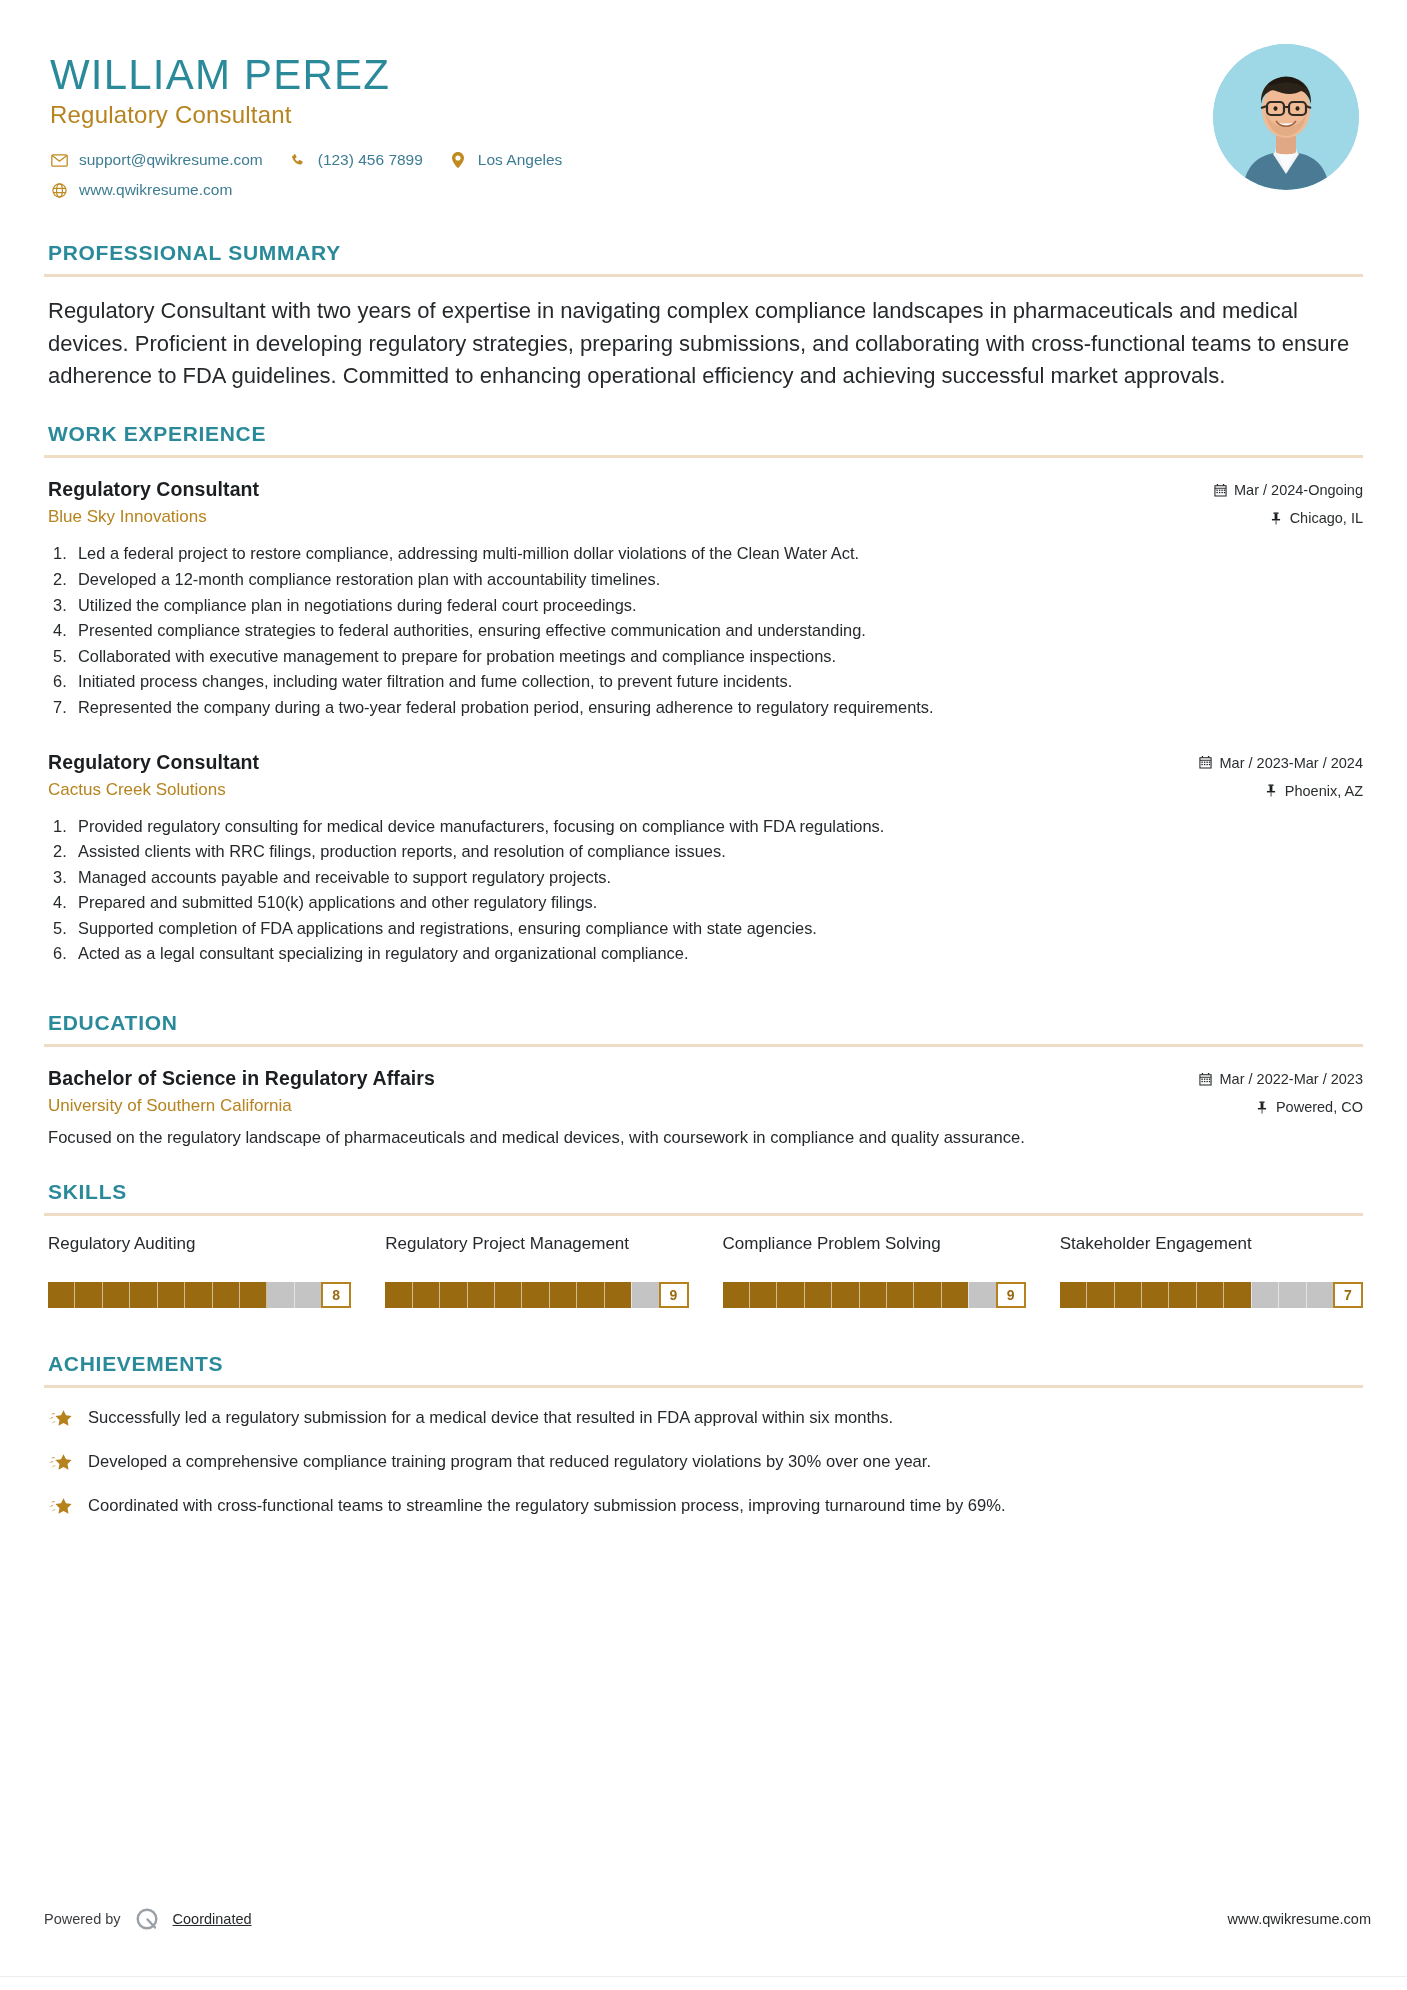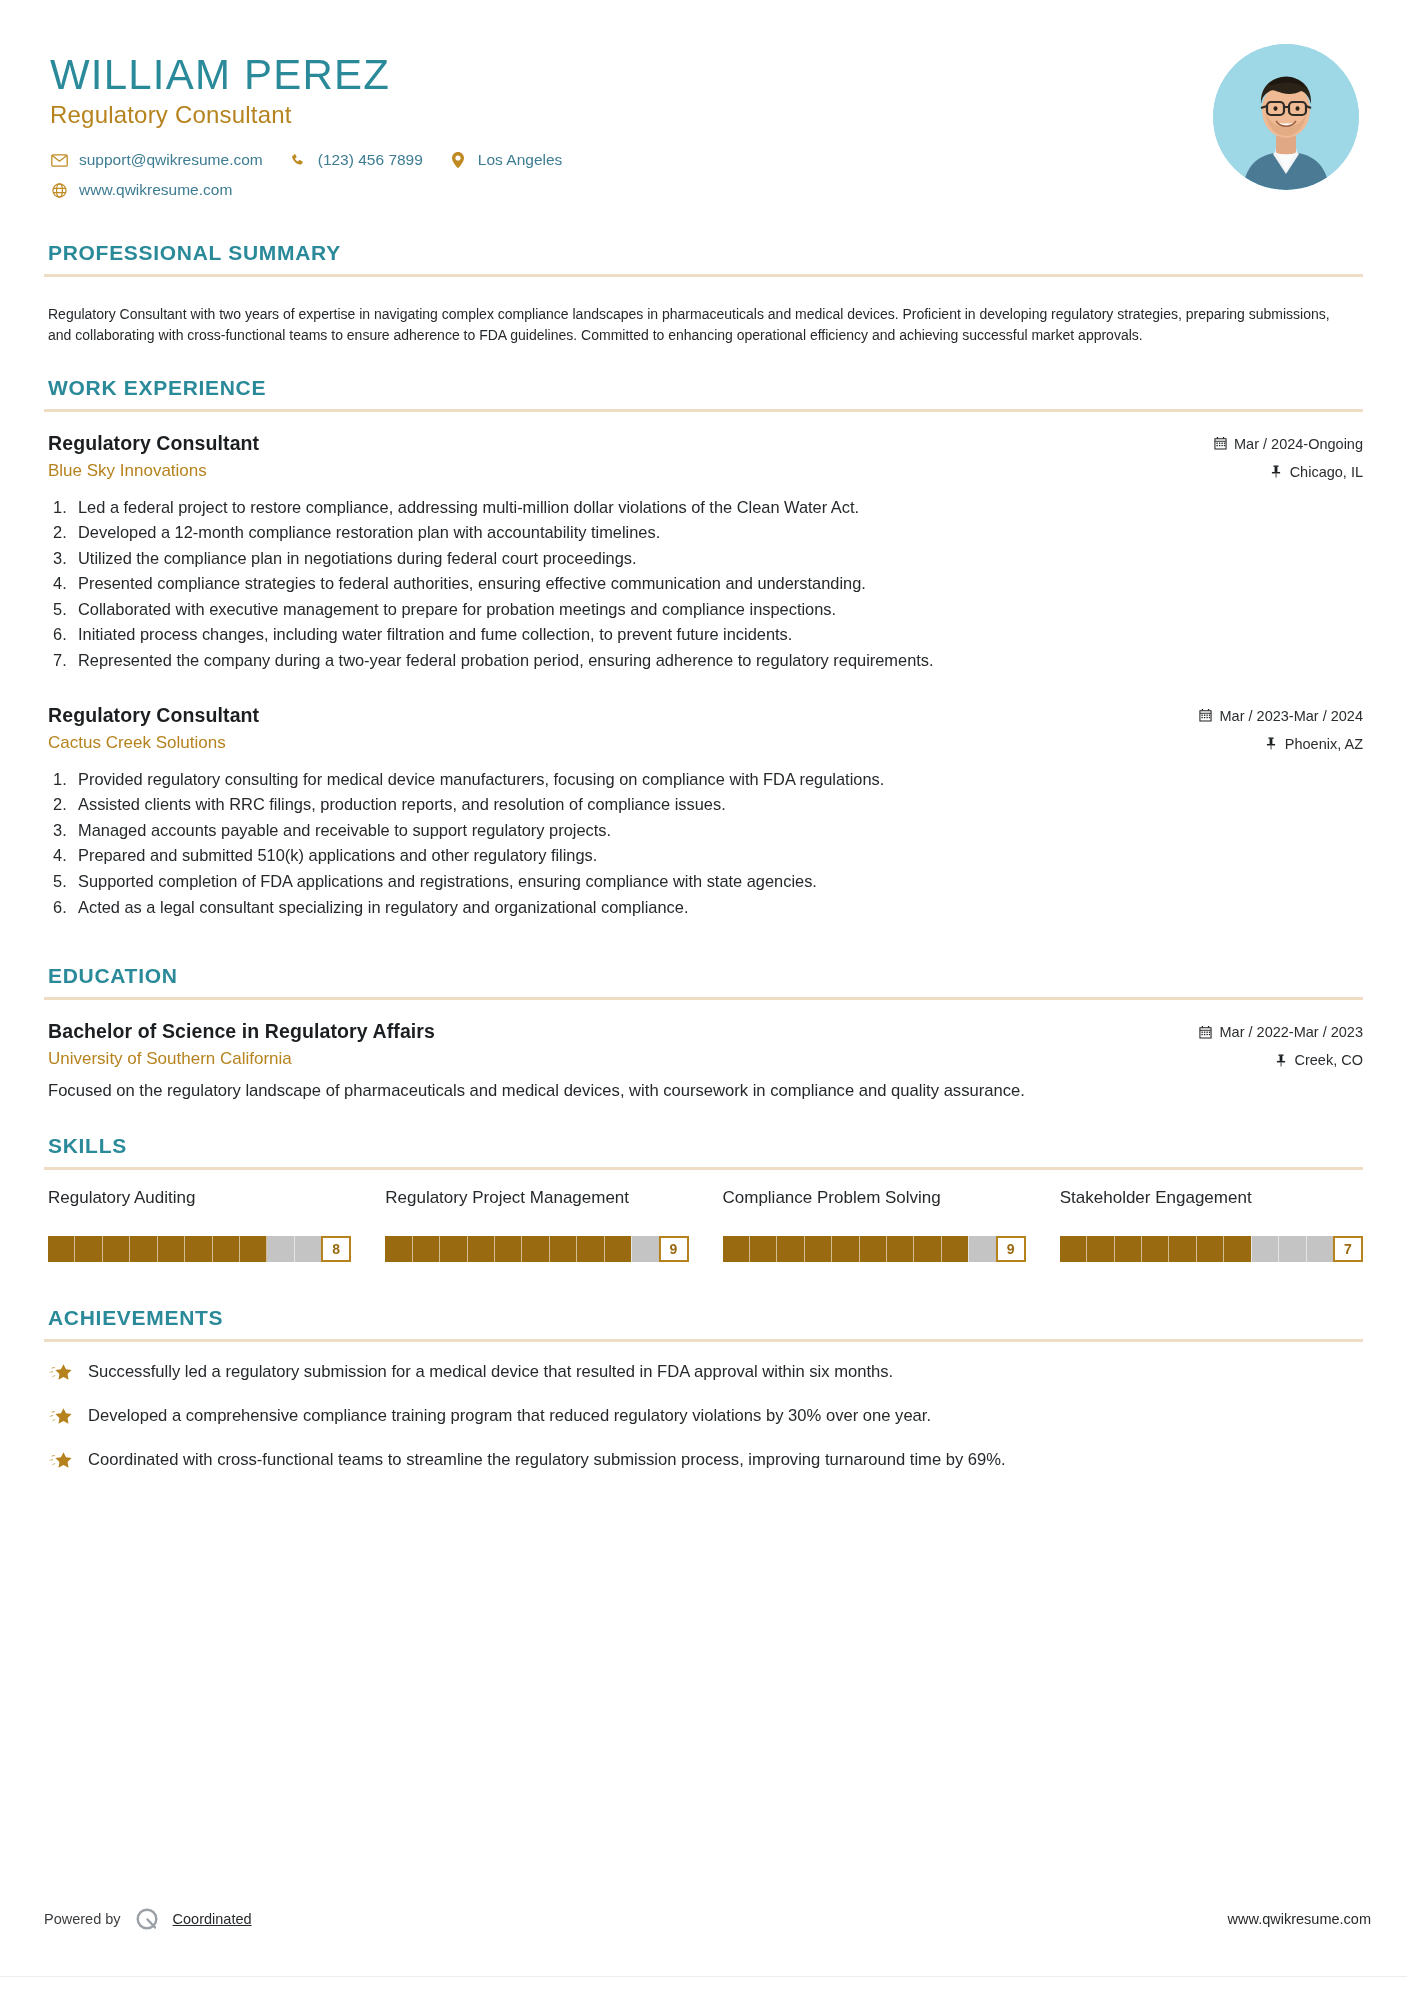--- a/index.html
+++ b/index.html
@@ -98,22 +98,22 @@
     padding-left: 4px;
   }
   .section-rule {
     height: 3px;
     background: #eedcc5;
     margin-top: 9px;
     width: 100%;
   }
 
   .summary-text {
-    margin-top: 27px;
-    font-size: 14px;
+    margin-top: 18px;
+    font-size: 22px;
     line-height: 1.47;
     color: #26292b;
     padding-left: 4px;
     padding-right: 10px;
   }
 
   
   .entry { margin-top: 20px; padding-left: 4px; }
   .entry-head {
     display: flex;
@@ -538,21 +538,21 @@
           </div>
           <div class="meta-line">
             <span class="m-icon">
               <svg width="12" height="13" viewBox="0 0 12 14" fill="currentColor">
                 <rect x="3.3" y="0.5" width="5.4" height="1.5"></rect>
                 <rect x="4.5" y="2" width="3" height="5.5"></rect>
                 <path d="M1.6 7.5h8.8v1.6H1.6z"></path>
                 <rect x="5.6" y="9.1" width="0.9" height="4.4"></rect>
               </svg>
             </span>
-            <span>Creek, CO</span>
+            <span>Powered, CO</span>
           </div>
         </div>
       </div>
       <p class="entry-desc">Focused on the regulatory landscape of pharmaceuticals and medical devices, with coursework in compliance and quality assurance.</p>
     </div>
   </div>
 
   <div class="section" style="">
     <div class="section-title">SKILLS</div>
     <div class="section-rule"></div>

